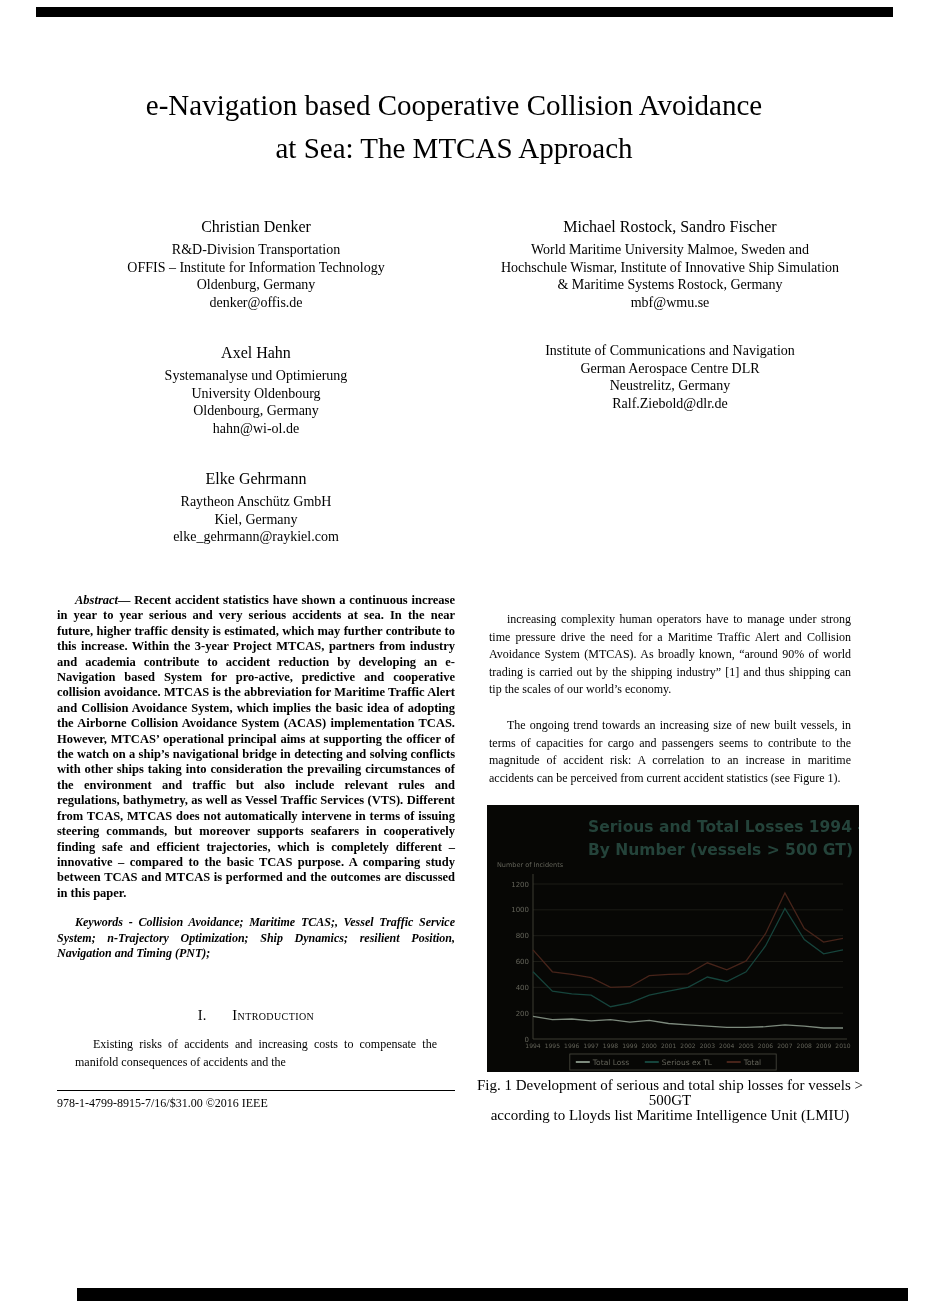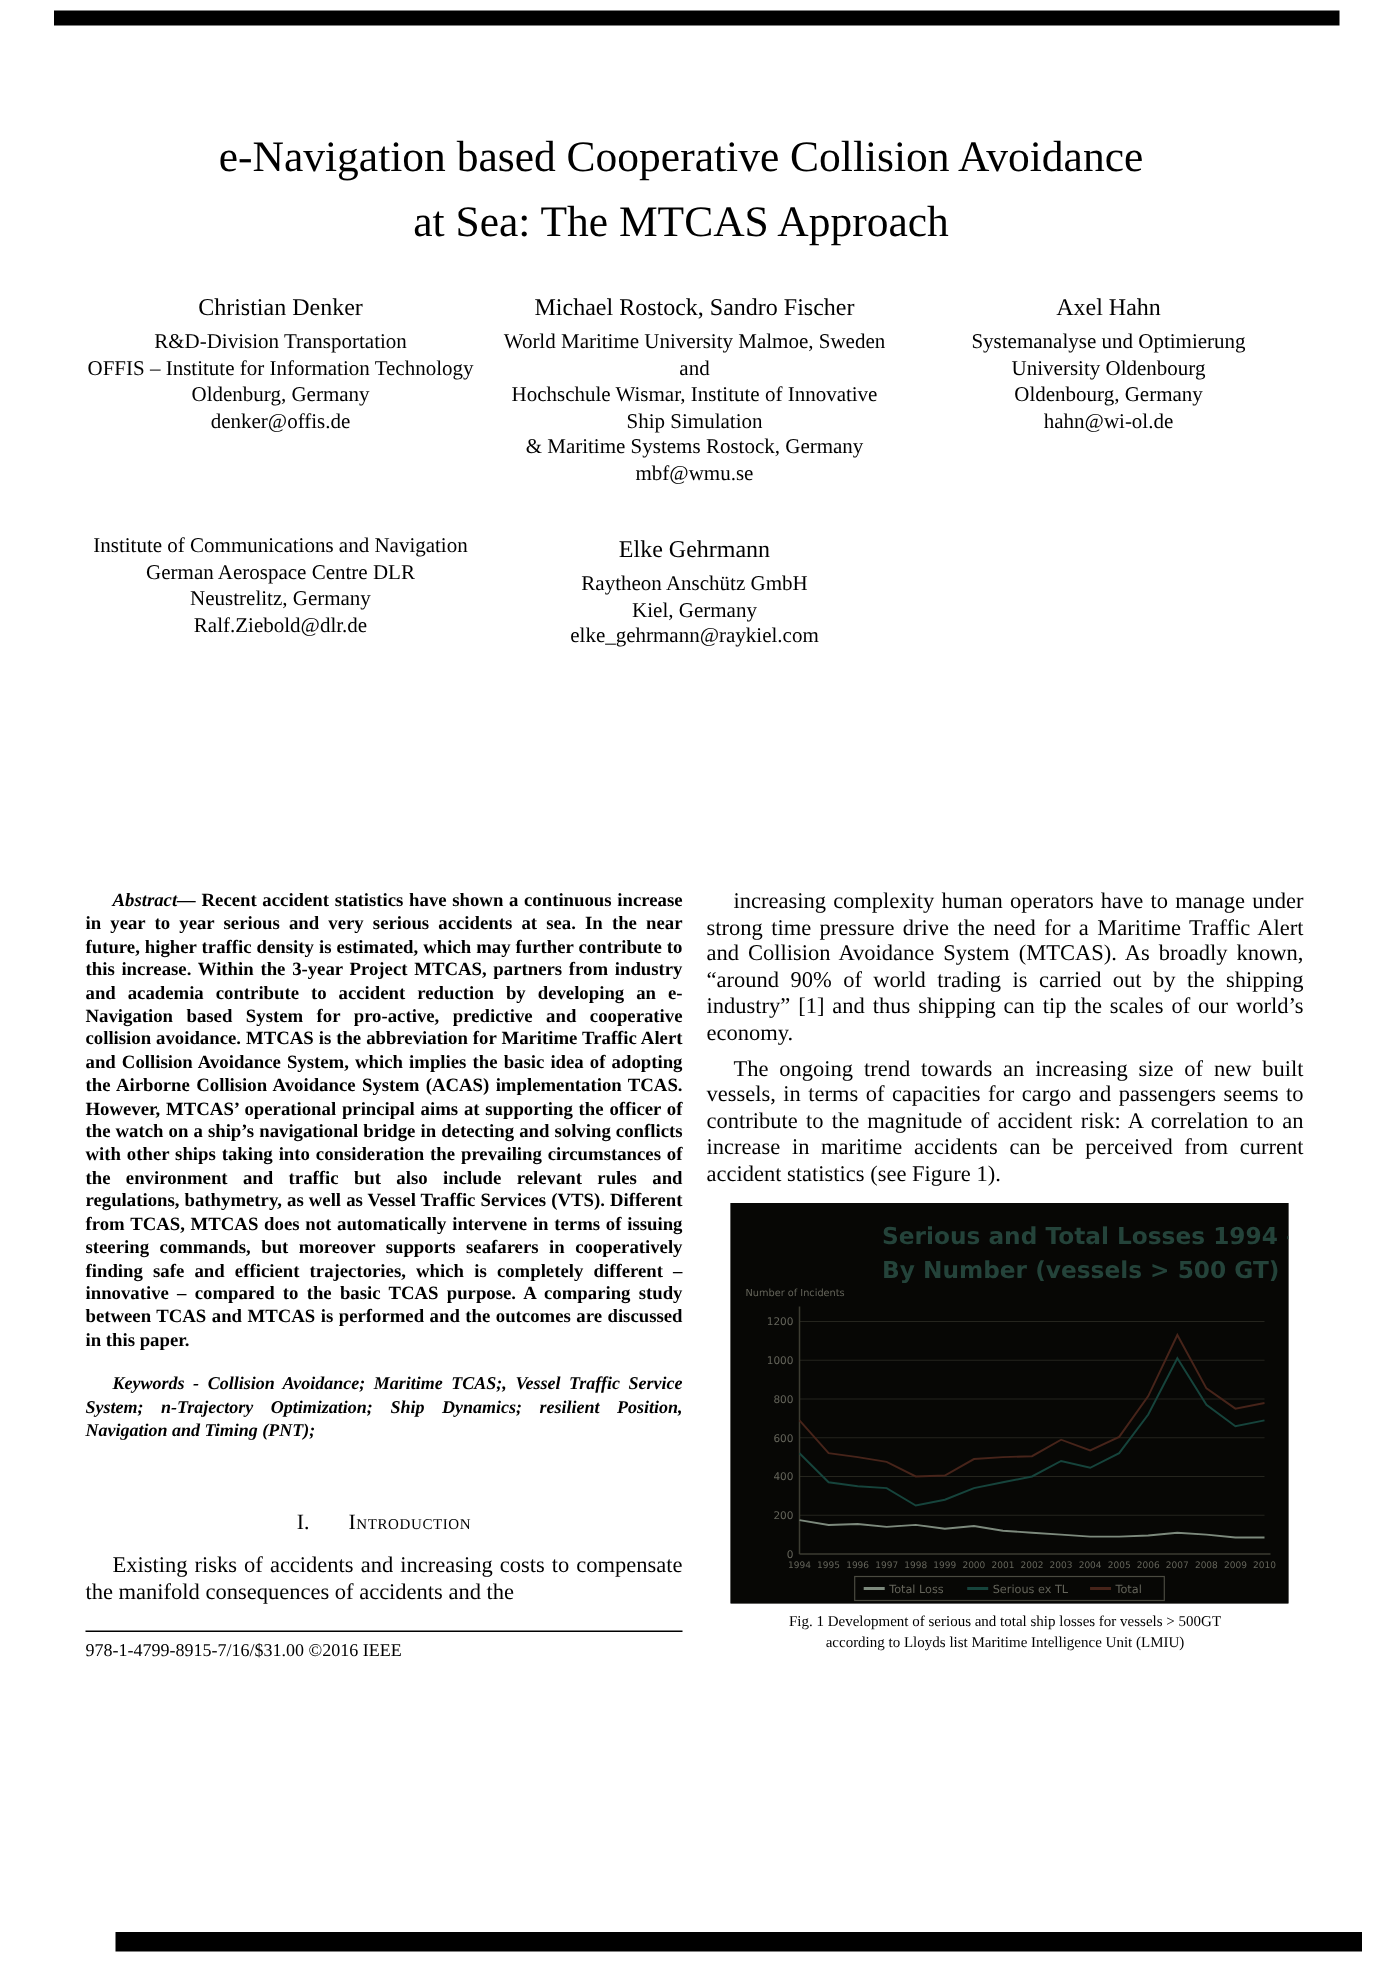--- a/index.html
+++ b/index.html
@@ -10,50 +10,50 @@
   .scan-bar{position:absolute;background:#000;}
   .bar-top{left:36px;top:7px;width:857px;height:10px;}
   .bar-bottom{left:77px;top:1288px;width:848px;height:13px;}
 
   .paper-title{
     position:absolute;top:84px;left:0;right:0;text-align:center;
     font-size:29px;line-height:43px;white-space:pre-line;font-weight:normal;margin:0;
   }
 
   .authors{
-    position:absolute;top:195px;left:57px;width:812px;
-    display:grid;grid-template-columns:1fr 1fr 1fr;column-gap:16px;row-gap:31px;
+    position:absolute;top:216px;left:57px;width:812px;
+    display:grid;grid-template-columns:1fr 1fr;column-gap:16px;row-gap:31px;
   }
   .author{text-align:center;}
   .author-name{font-size:16px;line-height:22px;margin-bottom:3px;}
   .author-aff{font-size:14px;line-height:17.5px;white-space:pre-line;}
 
   .columns{position:absolute;top:593px;left:57px;width:812px;display:flex;gap:16px;}
   .col{width:398px;}
 
   .abstract{font-size:12.5px;font-weight:bold;line-height:15.4px;text-align:justify;text-indent:18px;margin:0;}
   .abstract-label{font-style:italic;}
   .keywords{font-size:12px;font-weight:bold;font-style:italic;line-height:15.4px;text-align:justify;text-indent:18px;margin:14px 0 0 0;}
 
   .section-heading{margin:46px 0 0 0;text-align:center;font-size:14.5px;}
   .sec-num{margin-right:26px;}
   .sec-title{font-variant:small-caps;letter-spacing:0.4px;}
 
-  .body-p{font-size:15px;line-height:17.6px;text-align:justify;text-indent:18px;margin:0;}
+  .body-p{font-size:12px;line-height:17.6px;text-align:justify;text-indent:18px;margin:18px;}
   .p-gap{margin-top:6px;}
   .intro-p{margin-top:12px;}
 
   .footnote{margin-top:15px;}
   .footnote-rule{border:none;border-top:1.2px solid #000;margin:0 0 5px 0;width:100%;}
   .footnote-text{font-size:12px;}
 
   .figure{margin:9px 0 0 16px;width:372px;}
   .figure-chart{width:372px;height:267px;background:#070705;}
   .figure-caption{
-    margin:6px 0 0 0;width:398px;font-size:10px;line-height:14.8px;
+    margin:6px 0 0 0;width:398px;font-size:15px;line-height:14.8px;
     text-align:center;white-space:pre-line;
   }
 </style>
 </head>
 <body>
 
 <div class="page">
 
   <div class="scan-bar bar-top"></div>
   <div class="scan-bar bar-bottom"></div>

